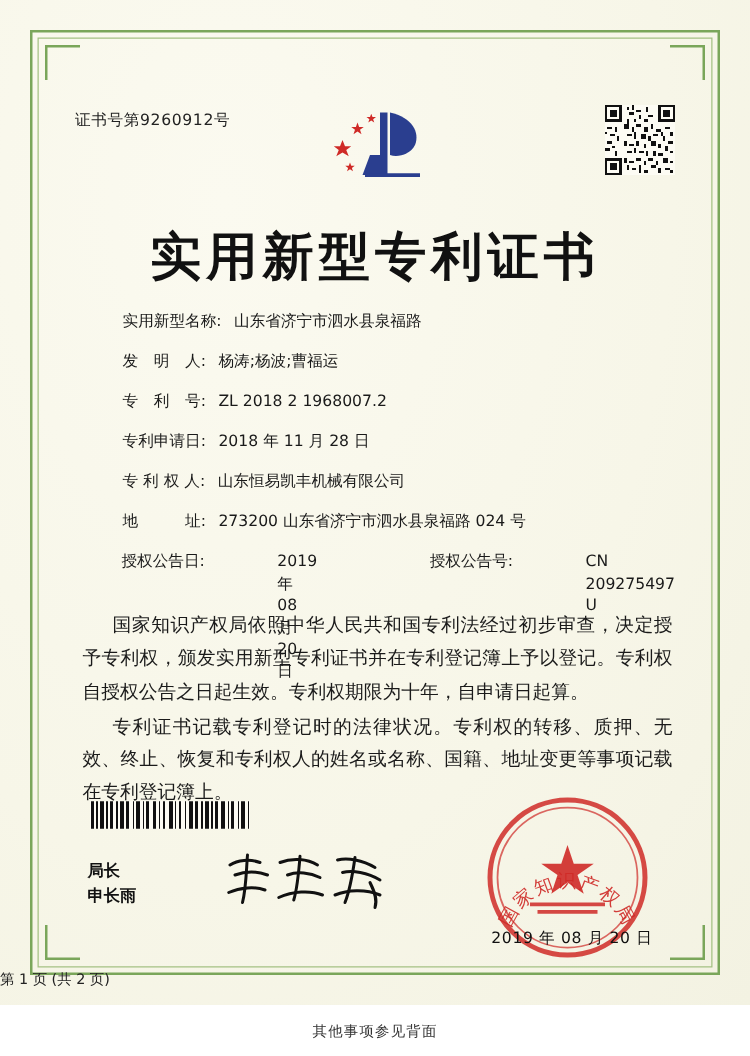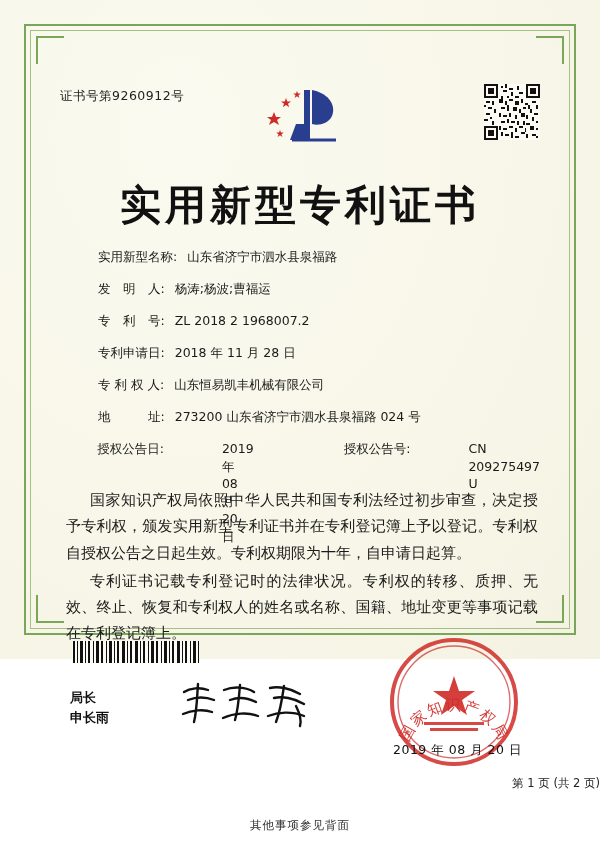--- a/index.html
+++ b/index.html
@@ -12,21 +12,21 @@
     height: 845px;
     font-family: "DejaVu Sans", "Liberation Sans", sans-serif;
     position: relative;
     overflow: hidden;
   }
 
   .certificate {
     position: absolute;
     left: 0; top: 0;
     width: 600px;
-    height: 659px;
+    height: 804px;
     background: #fdfcf4;
     background-image:
       radial-gradient(ellipse at 30% 20%, #fbfaf0 0%, #f7f6e8 60%, #f3f2e2 100%);
   }
 
   
   .border-outer {
     position: absolute;
     left: 24px; top: 24px;
     right: 24px; bottom: 24px;
@@ -175,21 +175,21 @@
     top: 742px;
     font-size: 12.5px;
     color: #111;
     letter-spacing: 0.5px;
   }
 
   .page-no {
     position: absolute;
     left: 0; right: 0;
     top: 776px;
-    text-align: right;
+    text-align: left;
     font-size: 11.5px;
     color: #222;
   }
 
   .footnote {
     position: absolute;
     left: 0; right: 0;
     top: 818px;
     text-align: center;
     font-size: 11.5px;

